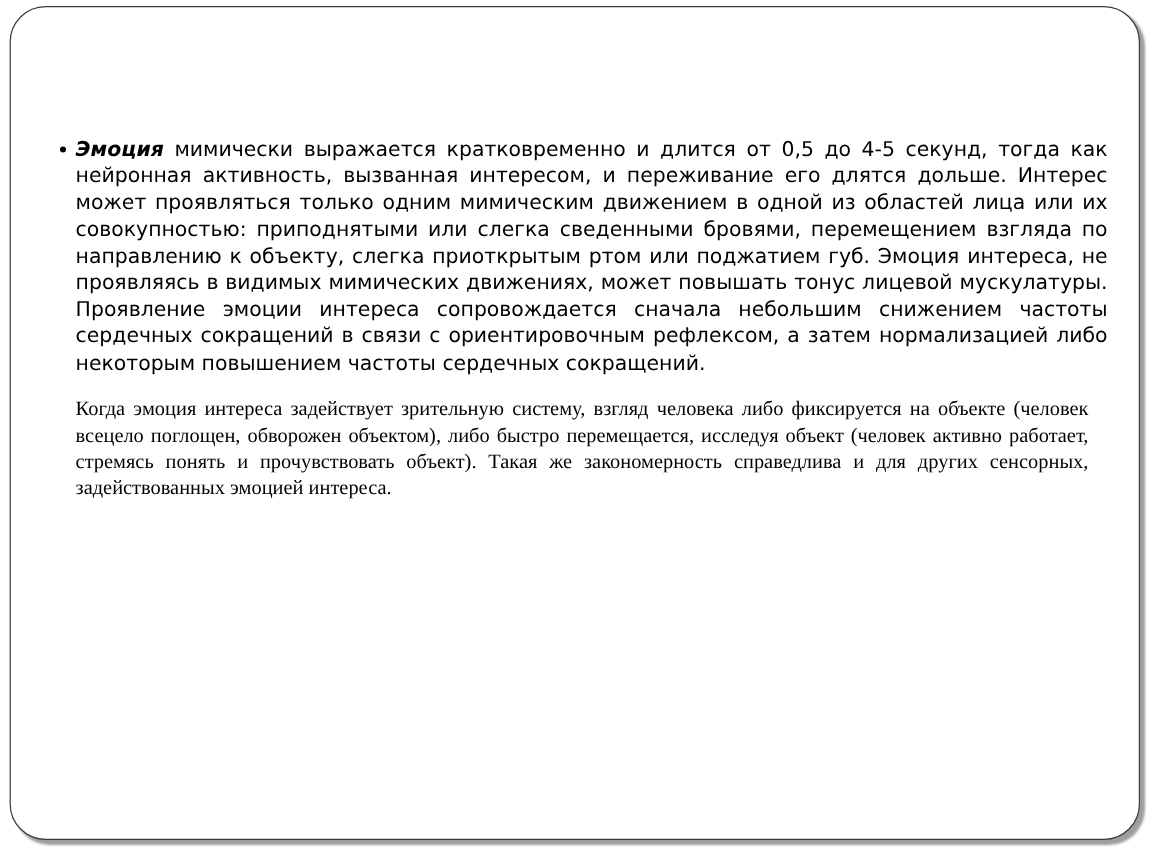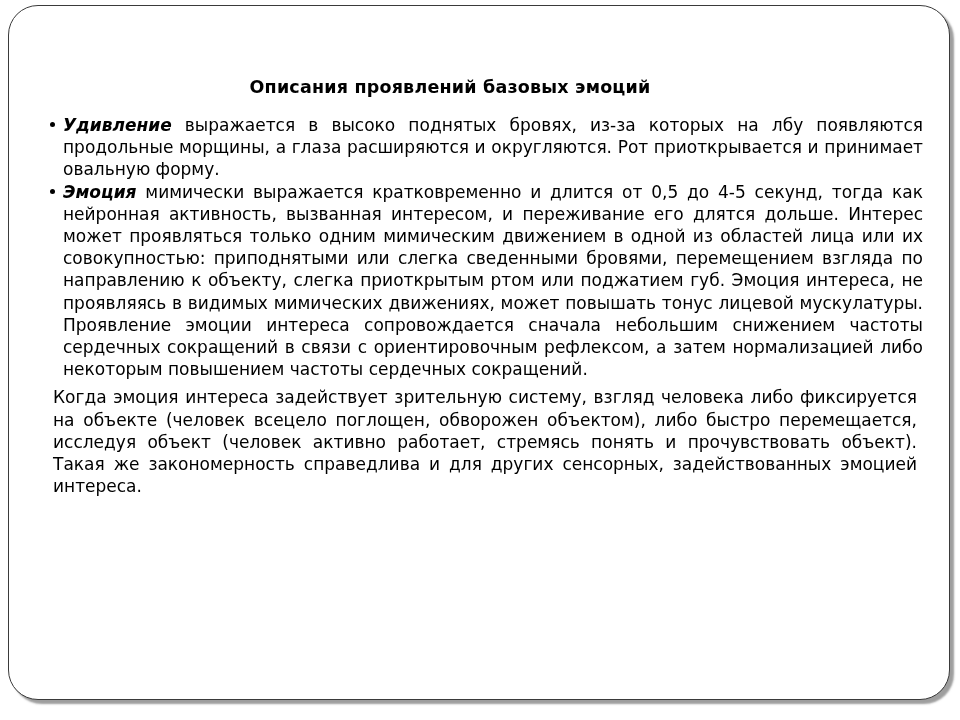--- a/index.html
+++ b/index.html
@@ -70,39 +70,34 @@
     width: 5px;
     height: 5px;
     border-radius: 50%;
     background: #000000;
   }
   .lead {
     font-weight: bold;
     font-style: italic;
   }
   .paragraph {
-    margin: 6px;
+    margin: 16px;
+    font-family: Liberation Serif, serif;
   }
 </style>
 </head>
 <body>
 
 <div class="stage">
   <div class="slide">
 
-    <div class="slide-title">Описания проявлений базовых эмоций</div>
 
     <div class="content">
 
       <ul class="bullet-list">
-        <li>
-          <span class="bullet-dot"></span>
-          <span class="lead">Удивление</span>
-          <span>выражается в высоко поднятых бровях, из-за которых на лбу появляются продольные морщины, а глаза расширяются и округляются. Рот приоткрывается и принимает овальную форму.</span>
-        </li>
         <li>
           <span class="bullet-dot"></span>
           <span class="lead">Эмоция</span>
           <span>мимически выражается кратковременно и длится от 0,5 до 4-5 секунд, тогда как нейронная активность, вызванная интересом, и переживание его длятся дольше. Интерес может проявляться только одним мимическим движением в одной из областей лица или их совокупностью: приподнятыми или слегка сведенными бровями, перемещением взгляда по направлению к объекту, слегка приоткрытым ртом или поджатием губ. Эмоция интереса, не проявляясь в видимых мимических движениях, может повышать тонус лицевой мускулатуры. Проявление эмоции интереса сопровождается сначала небольшим снижением частоты сердечных сокращений в связи с ориентировочным рефлексом, а затем нормализацией либо некоторым повышением частоты сердечных сокращений.</span>
         </li>
       </ul>
 
       <p class="paragraph">Когда эмоция интереса задействует зрительную систему, взгляд человека либо фиксируется на объекте (человек всецело поглощен, обворожен объектом), либо быстро перемещается, исследуя объект (человек активно работает, стремясь понять и прочувствовать объект). Такая же закономерность справедлива и для других сенсорных, задействованных эмоцией интереса.</p>
 
     </div>

